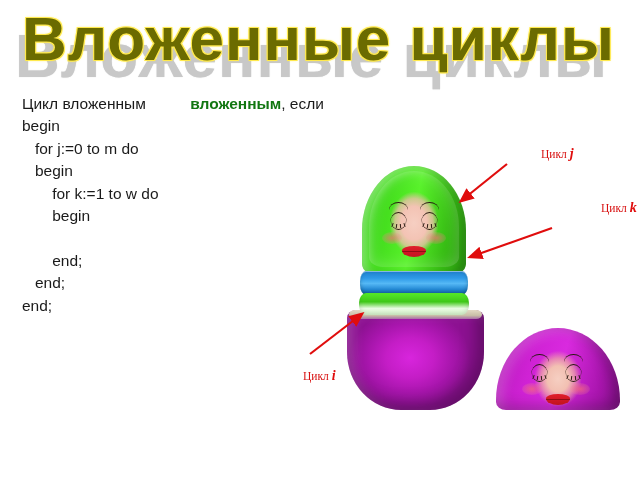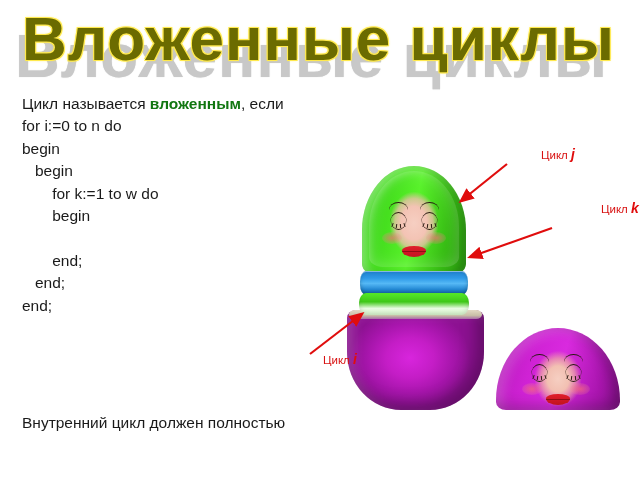--- a/index.html
+++ b/index.html
@@ -62,20 +62,21 @@
     top: 93px;
     width: 330px;
     font-size: 15.5px;
     line-height: 22.4px;
     color: #1a1a1a;
   }
   #body-text .line { white-space: pre; }
   .kw-nested {
     color: #117711;
     font-weight: bold;
+    margin-left: 40px;
   }
 
   #bottom-text {
     position: absolute;
     left: 22px;
     top: 412px;
     width: 360px;
     font-size: 15.5px;
     line-height: 22.4px;
     color: #1a1a1a;
@@ -219,21 +220,21 @@
     width: 24px; height: 1.2px;
     background: rgba(90,5,10,0.55);
   }
 
   
   .callout {
     position: absolute;
     color: #d81212;
     font-size: 11.5px;
     white-space: nowrap;
-    font-family: Liberation Sans, sans-serif;
+    font-family: Liberation Serif, serif;
     padding-left: 48px;
   }
   .callout .var {
     font-weight: bold;
     font-style: italic;
     font-size: 14px;
     color: #e00d0d;
   }
   #arrows-svg {
     position: absolute;
@@ -244,34 +245,33 @@
 </style>
 </head>
 <body>
 
 <div id="title-area">
   <div class="wordart wordart-shadow">Вложенные циклы</div>
   <div class="wordart wordart-main">Вложенные циклы</div>
 </div>
 
 <div id="body-text">
-  <div class="line"><span>Цикл называется </span><span class="kw-nested">вложенным</span><span>, если</span></div>
-  <div class="line">for i:=0 to n do</div>
+  <div class="line"><span>Цикл вложенным </span><span class="kw-nested">вложенным</span><span>, если</span></div>
   <div class="line">begin</div>
+  <div class="line">   for j:=0 to m do</div>
   <div class="line">   begin</div>
   <div class="line">       for k:=1 to w do</div>
   <div class="line">       begin</div>
   <div class="line"> </div>
   <div class="line">       end;</div>
   <div class="line">   end;</div>
   <div class="line">end;</div>
 </div>
 
 <div id="bottom-text">
-  <div class="line">Внутренний цикл должен полностью</div>
 </div>
 
 <div id="illustration">
 
   <div class="doll-purple-cup"></div>
 
   <div class="doll-green-head">
     <div class="face">
       <div class="brow" style="left:27px; top:36px;"></div>
       <div class="brow" style="left:58px; top:36px;"></div>
@@ -329,16 +329,16 @@
 <div class="callout" style="left:493px; top:146px;">
   <span>Цикл</span>
   <span class="var">j</span>
 </div>
 
 <div class="callout" style="left:553px; top:200px;">
   <span>Цикл</span>
   <span class="var">k</span>
 </div>
 
-<div class="callout" style="left:255px; top:351px;margin-left:20px;">
+<div class="callout" style="left:255px; top:368px;">
   <span>Цикл</span>
   <span class="var">i</span>
 </div>
 
 </body></html>

